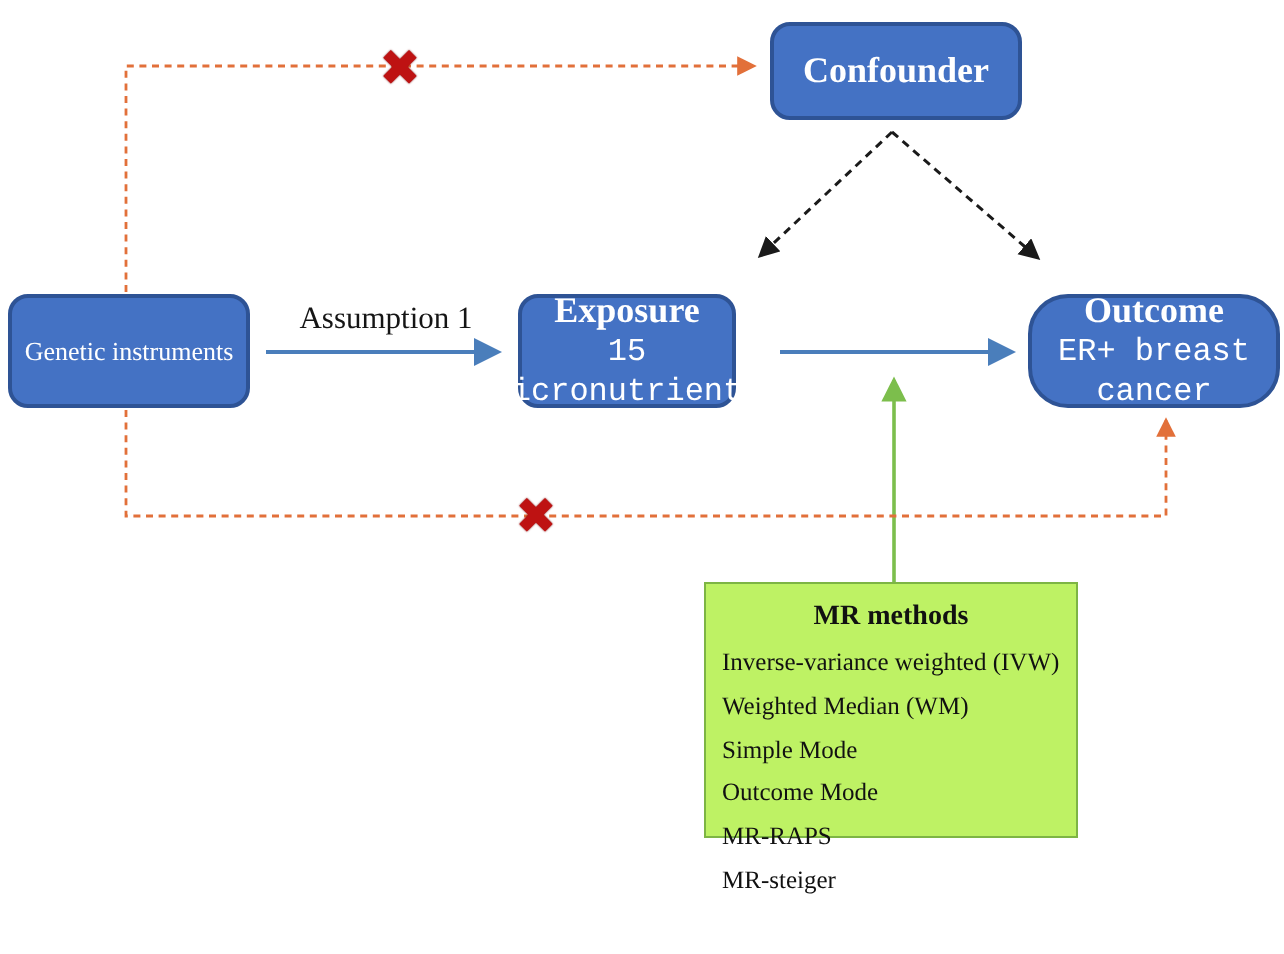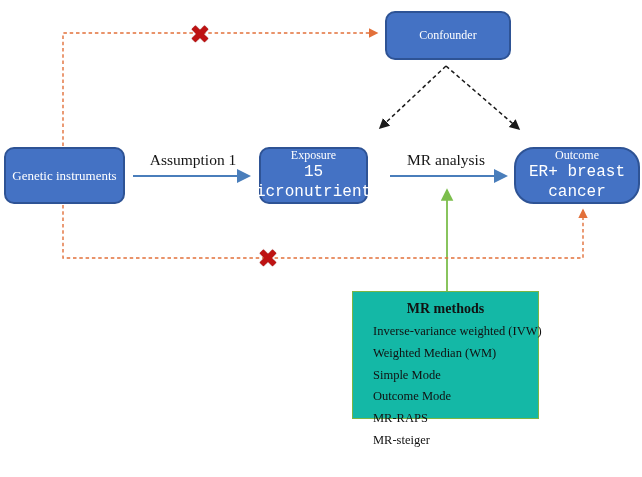--- a/index.html
+++ b/index.html
@@ -14,21 +14,21 @@
   .node{
     position:absolute;
     background:#4472C4;
     border:2px solid #2E5395;
     border-radius:10px;
     color:#ffffff;
     display:flex;flex-direction:column;align-items:center;justify-content:center;
     text-align:center;
     box-sizing:border-box;
   }
-  .node-title{font-size:12px;line-height:1.15;}
+  .node-title{font-size:18px;line-height:1.15;font-weight:bold;}
   .node-sub{font-size:16px;line-height:1.25;font-family:Liberation Mono, monospace;}
   .node-label-2line{font-size:13px;line-height:1.35;}
   .flow-label{
     position:absolute;
     font-size:15.5px;
     color:#151515;
     text-align:center;
     white-space:nowrap;
     transform:translateX(-50%);
   }
@@ -38,38 +38,37 @@
     color:#BE1212;
     font-family:"DejaVu Sans", sans-serif;
     font-weight:bold;
     font-size:25px;
     line-height:1;
     text-shadow:0 0 1px #7a0b0b;
   }
   #methods-box{
     position:absolute;
     left:352px;top:291px;width:187px;height:128px;
-    background:#14b8a6;
+    background:#bef264;
     border:1px solid #7DB544;
     box-sizing:border-box;
     color:#111111;
   }
   .methods-title{
     text-align:center;
     font-weight:bold;
     font-size:14px;
     margin-top:9px;
     margin-bottom:4px;
   }
   .methods-item{
     font-size:12.5px;
     line-height:21.8px;
     padding-left:8px;
     white-space:nowrap;
-    margin-left:12px;
   }
 </style>
 </head>
 <body>
 
 <div id="figure">
 
   <svg id="connectors" viewBox="0 0 642 477">
     <defs>
       <marker id="ah-blue" markerWidth="8" markerHeight="8" refX="6" refY="3.5" orient="auto">
@@ -113,21 +112,20 @@
   <div class="node" style="left:514px;top:147px;width:126px;height:57px;border-radius:20px;">
     <div class="node-title">Outcome</div>
     <div class="node-sub">ER+ breast cancer</div>
   </div>
 
   <div class="node" style="left:385px;top:11px;width:126px;height:49px;">
     <div class="node-title">Confounder</div>
   </div>
 
   <div class="flow-label" style="left:193px;top:151px;">Assumption 1</div>
-  <div class="flow-label" style="left:446px;top:151px;">MR analysis</div>
 
   <span class="cross" style="left:200px;top:34px;">✖</span>
   <span class="cross" style="left:268px;top:258px;">✖</span>
 
   <div id="methods-box">
     <div class="methods-title">MR methods</div>
     <div class="methods-item">Inverse-variance weighted (IVW)</div>
     <div class="methods-item">Weighted Median (WM)</div>
     <div class="methods-item">Simple Mode</div>
     <div class="methods-item">Outcome Mode</div>

